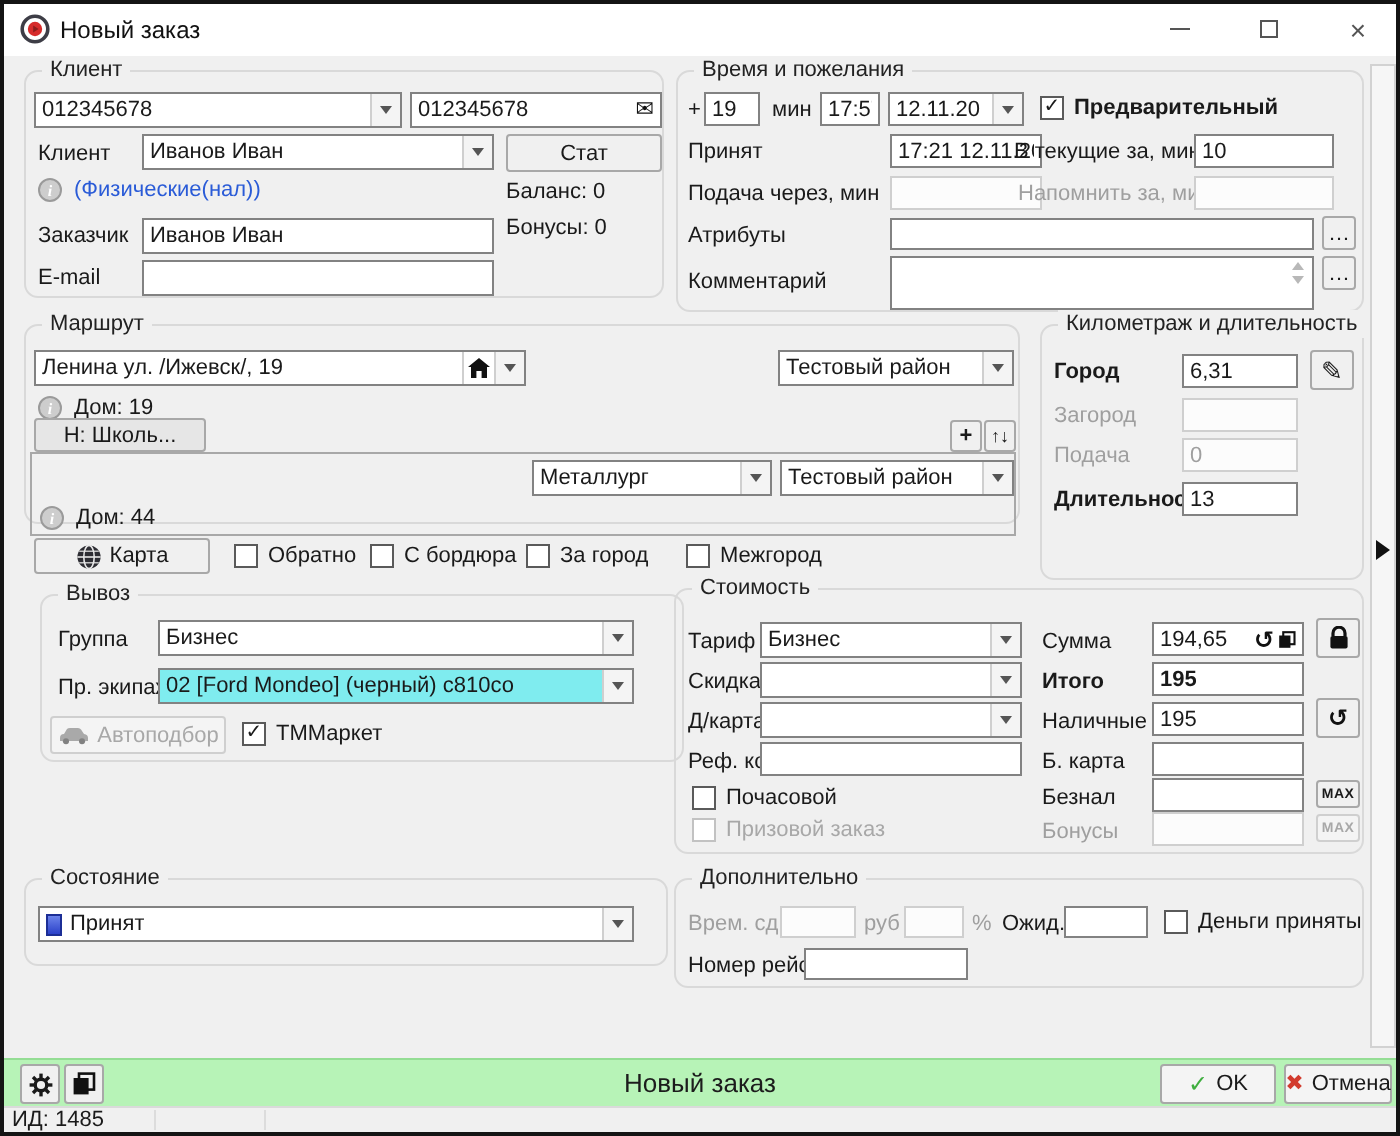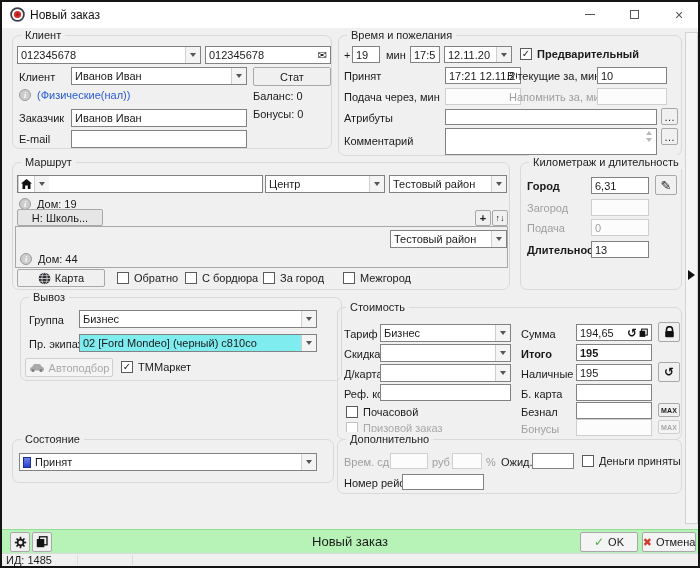--- a/index.html
+++ b/index.html
@@ -182,46 +182,47 @@
     <div class="field ta" style="left:106px;top:92px;width:212px;height:27px">
       <span class="fval"></span>
       <span class="spin">
           <i class="up"></i>
           <i class="dn"></i>
         </span>
     </div>
     <div class="btn" style="left:322px;top:92px;width:17px;height:17px">…</div>
   </div>
 
-  <div class="group" style="left:10px;top:160px;width:498px;height:128px">
+  <div class="group" style="left:10px;top:160px;width:498px;height:100px">
     <div class="gtitle">Маршрут</div>
     <div class="combo" style="left:4px;top:12px;width:246px">
+      <span class="cval fval">Ленина ул. /Ижевск/, 19</span>
       <span class="cbtn">
           <svg width="11" height="10" viewBox="0 0 11 10">
             <path d="M5.5 0 L11 4.5 H9.5 V10 H6.8 V6.5 H4.2 V10 H1.5 V4.5 H0 Z" fill="#111"></path>
           </svg>
         </span>
-      <span class="carr"></span>
-    </div>
-    <div class="combo" style="left:252px;top:12px;width:120px">
-      <span class="cval fval">Центр</span>
       <span class="carr"></span>
     </div>
     <div class="combo" style="left:376px;top:12px;width:118px">
       <span class="cval fval">Тестовый район</span>
       <span class="carr"></span>
     </div>
     <div class="inforow" style="left:6px;top:35px">
       <span class="info"></span>
       <span>Дом: 19</span>
     </div>
     <div class="btn" style="left:4px;top:46px;width:86px;height:17px;background:#e6e6e6">Н: Школь...</div>
     <div class="btn" style="left:462px;top:47px;width:16px;height:16px;font-weight:bold">+</div>
     <div class="btn" style="left:479px;top:47px;width:16px;height:16px;font-size:9px">↑↓</div>
     <div class="frame" style="left:2px;top:63px;width:493px;height:42px">
+      <div class="combo" style="left:250px;top:3px;width:120px">
+        <span class="cval fval">Металлург</span>
+        <span class="carr"></span>
+      </div>
       <div class="combo" style="left:374px;top:3px;width:117px">
         <span class="cval fval">Тестовый район</span>
         <span class="carr"></span>
       </div>
       <div class="inforow" style="left:4px;top:26px">
         <span class="info"></span>
         <span>Дом: 44</span>
       </div>
     </div>
     <div class="btn" style="left:4px;top:106px;width:88px;height:18px">
@@ -298,21 +299,21 @@
           </svg>
         </span>
       <span>Автоподбор</span>
     </div>
     <div class="cbrow" style="left:100px;top:63px">
       <span class="cb">✓</span>
         <span class="cblabel">ТММаркет</span>
     </div>
   </div>
 
-  <div class="group" style="left:335px;top:305px;width:345px;height:133px">
+  <div class="group" style="left:335px;top:292px;width:345px;height:133px">
     <div class="gtitle">Стоимость</div>
     <div class="lbl" style="left:6px;top:20px">Тариф</div>
     <div class="combo" style="left:42px;top:16px;width:131px">
       <span class="cval fval">Бизнес</span>
       <span class="carr"></span>
     </div>
     <div class="lbl" style="left:6px;top:40px">Скидка</div>
     <div class="combo" style="left:42px;top:36px;width:131px">
       <span class="cval fval"></span>
       <span class="carr"></span>

